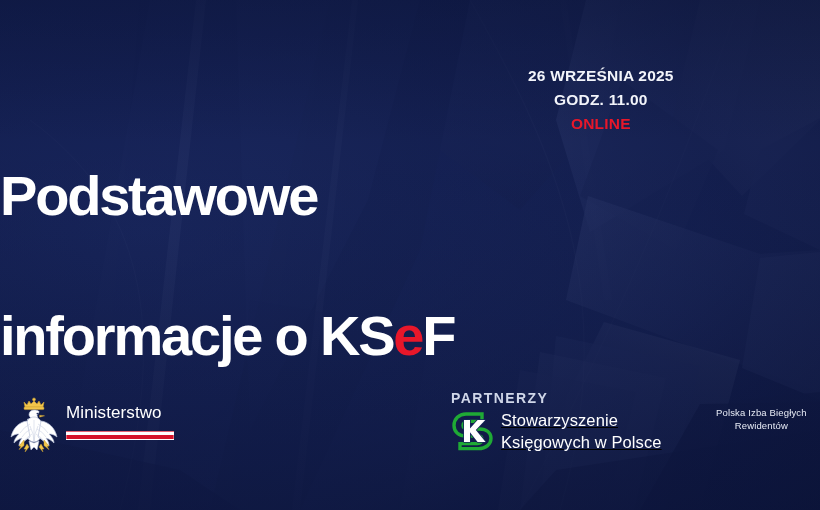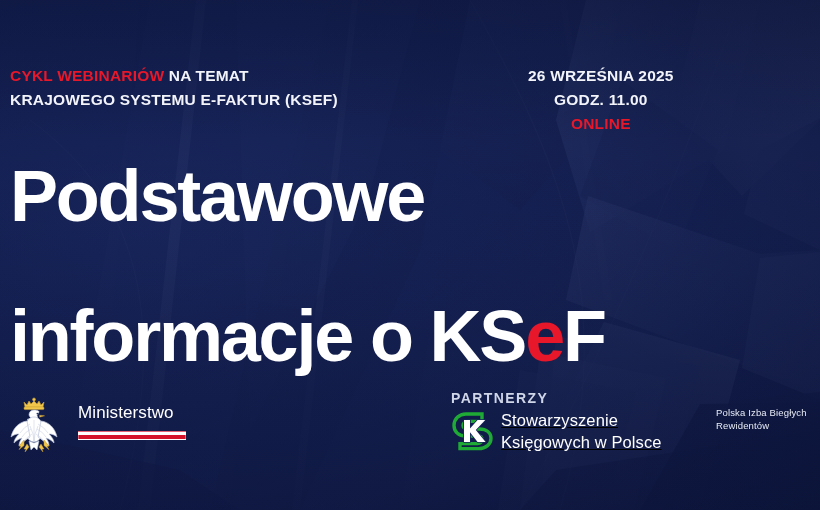--- a/index.html
+++ b/index.html
@@ -36,50 +36,50 @@
   .kicker .l2{display:block;}
 
   .when{
     position:absolute;left:528px;top:64px;
     font-size:15.5px;font-weight:bold;letter-spacing:.2px;line-height:24px;
     color:#f2f4fa;text-transform:uppercase;text-align:center;
   }
   .when .online{color:#e8172a;display:block;}
 
   .title{
-    position:absolute;left:10px;top:150px;width:806px;
+    position:absolute;left:0;top:150px;width:806px;
     color:#ffffff;font-weight:bold;
-    font-size:72px;line-height:92px;letter-spacing:-2.2px;
+    font-size:56px;line-height:92px;letter-spacing:-2.2px;
   }
   .title .l2{display:block;margin-top:48px;}
   .title .e{color:#e8172a;}
 
   
-  .mf{position:absolute;left:8px;top:396px;display:flex;align-items:flex-start;gap:18px;}
+  .mf{position:absolute;left:8px;top:396px;display:flex;align-items:flex-start;gap:6px;}
   .mf-eagle{width:52px;height:66px;flex:0 0 auto;}
   .mf-txt{padding-top:6px;}
   .mf-txt .l{display:block;color:#ffffff;font-size:17px;line-height:22px;font-weight:normal;letter-spacing:.1px;}
   .mf-bar{margin-top:7px;width:108px;height:9px;border:1px solid rgba(255,255,255,.35);
           background:linear-gradient(180deg,#ffffff 0 50%, #d4122a 50% 100%);}
 
   
   .partners{position:absolute;left:448px;top:390px;}
   .partners-label{
     color:#cfd6e8;font-size:14px;font-weight:bold;letter-spacing:1.4px;
     text-transform:uppercase;margin-left:3px;
   }
   .skwp{display:flex;align-items:center;gap:1px;margin-top:2px;text-decoration:underline;}
   .skwp-mark{width:52px;height:46px;flex:0 0 auto;}
   .skwp-txt .l{display:block;color:#ffffff;font-size:16.5px;line-height:22px;letter-spacing:.1px;}
 
   
   .pibr{position:absolute;left:716px;top:404px;text-align:left;}
   .pibr-word{font-size:32px;font-weight:bold;line-height:34px;letter-spacing:3px;color:#ffffff;}
   .pibr-word .r{color:#e8172a;}
-  .pibr-sub{margin-top:3px;color:#e7ebf5;font-size:9.5px;line-height:12.5px;letter-spacing:.15px;}
+  .pibr-sub{margin-top:3px;color:#e7ebf5;font-size:9.5px;line-height:12.5px;letter-spacing:.15px;text-align:center;}
   .pibr-sub .l{display:block;}
 </style>
 </head>
 <body>
 
 <div class="stage">
 
   <div class="bg">
     <svg viewBox="0 0 820 510" preserveAspectRatio="none">
       <defs>
@@ -149,24 +149,20 @@
       <path d="M 470 0 C 560 160 620 300 560 510" stroke="#93a2d0" stroke-width="1.2" fill="none" opacity=".12"></path>
       <path d="M 740 0 C 690 140 640 280 520 510" stroke="#93a2d0" stroke-width="1" fill="none" opacity=".10"></path>
       <path d="M 30 120 C 140 200 170 320 120 510" stroke="#93a2d0" stroke-width="1" fill="none" opacity=".08"></path>
     </svg>
     <div class="vig"></div>
     <div class="vig2"></div>
   </div>
 
   <div class="content">
 
-    <div class="kicker">
-      <span class="red">CYKL WEBINARIÓW</span><span> NA TEMAT</span>
-      <span class="l2">KRAJOWEGO SYSTEMU E-FAKTUR (KSEF)</span>
-    </div>
 
     <div class="when">
       <span>26 WRZEŚNIA 2025</span><br>
       <span>GODZ. 11.00</span>
       <span class="online">ONLINE</span>
     </div>
 
     <h1 class="title" style="margin:0;">
       <span>Podstawowe</span>
       <span class="l2"><span>informacje o KS</span><span class="e">e</span><span>F</span></span>

